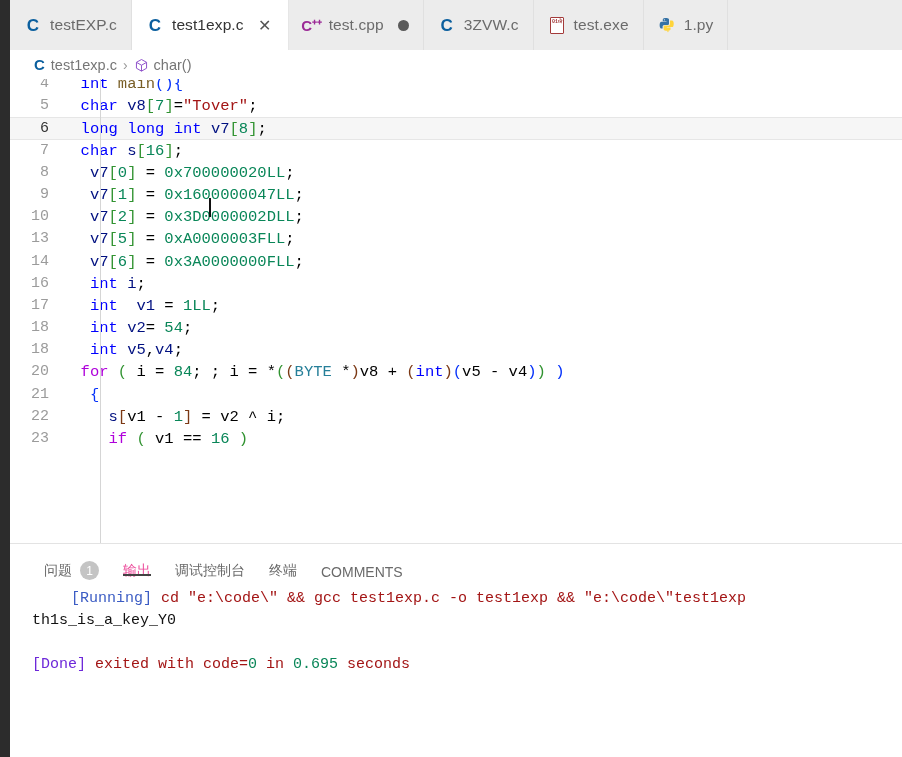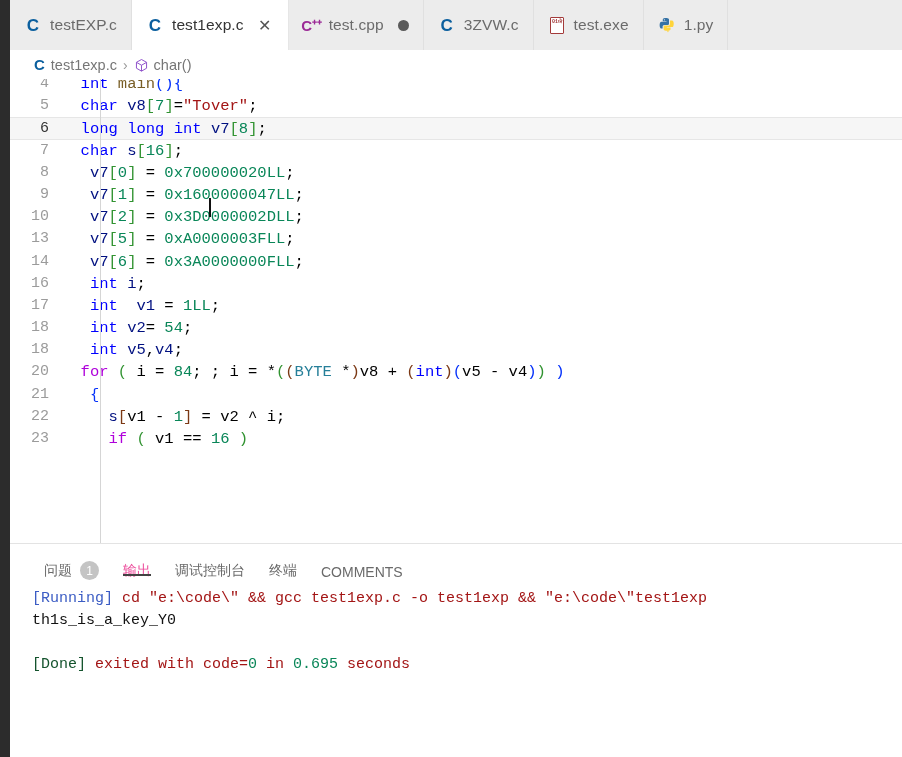--- a/index.html
+++ b/index.html
@@ -268,22 +268,22 @@
     flex: 1 1 auto;
     padding: 8px 0 0 22px;
     font-family: "Liberation Mono", monospace;
     font-size: 15px;
     line-height: 22px;
     white-space: pre-wrap;
     word-break: break-all;
     overflow: hidden;
   }
   .out-line { white-space: pre-wrap; }
-  .out-tag-run  { color: #3b5cc4; }
-  .out-tag-done { color: #14532d; }
+  .out-tag-run  { color: #3b5cc4; margin-left: 39px; }
+  .out-tag-done { color: #6d28d9; }
   .out-cmd      { color: #a31515; }
   .out-plain    { color: #111111; }
   .out-num      { color: #098658; }
 </style>
 </head>
 <body>
 
 <div id="activity-bar"></div>
 
 <div id="workbench">

